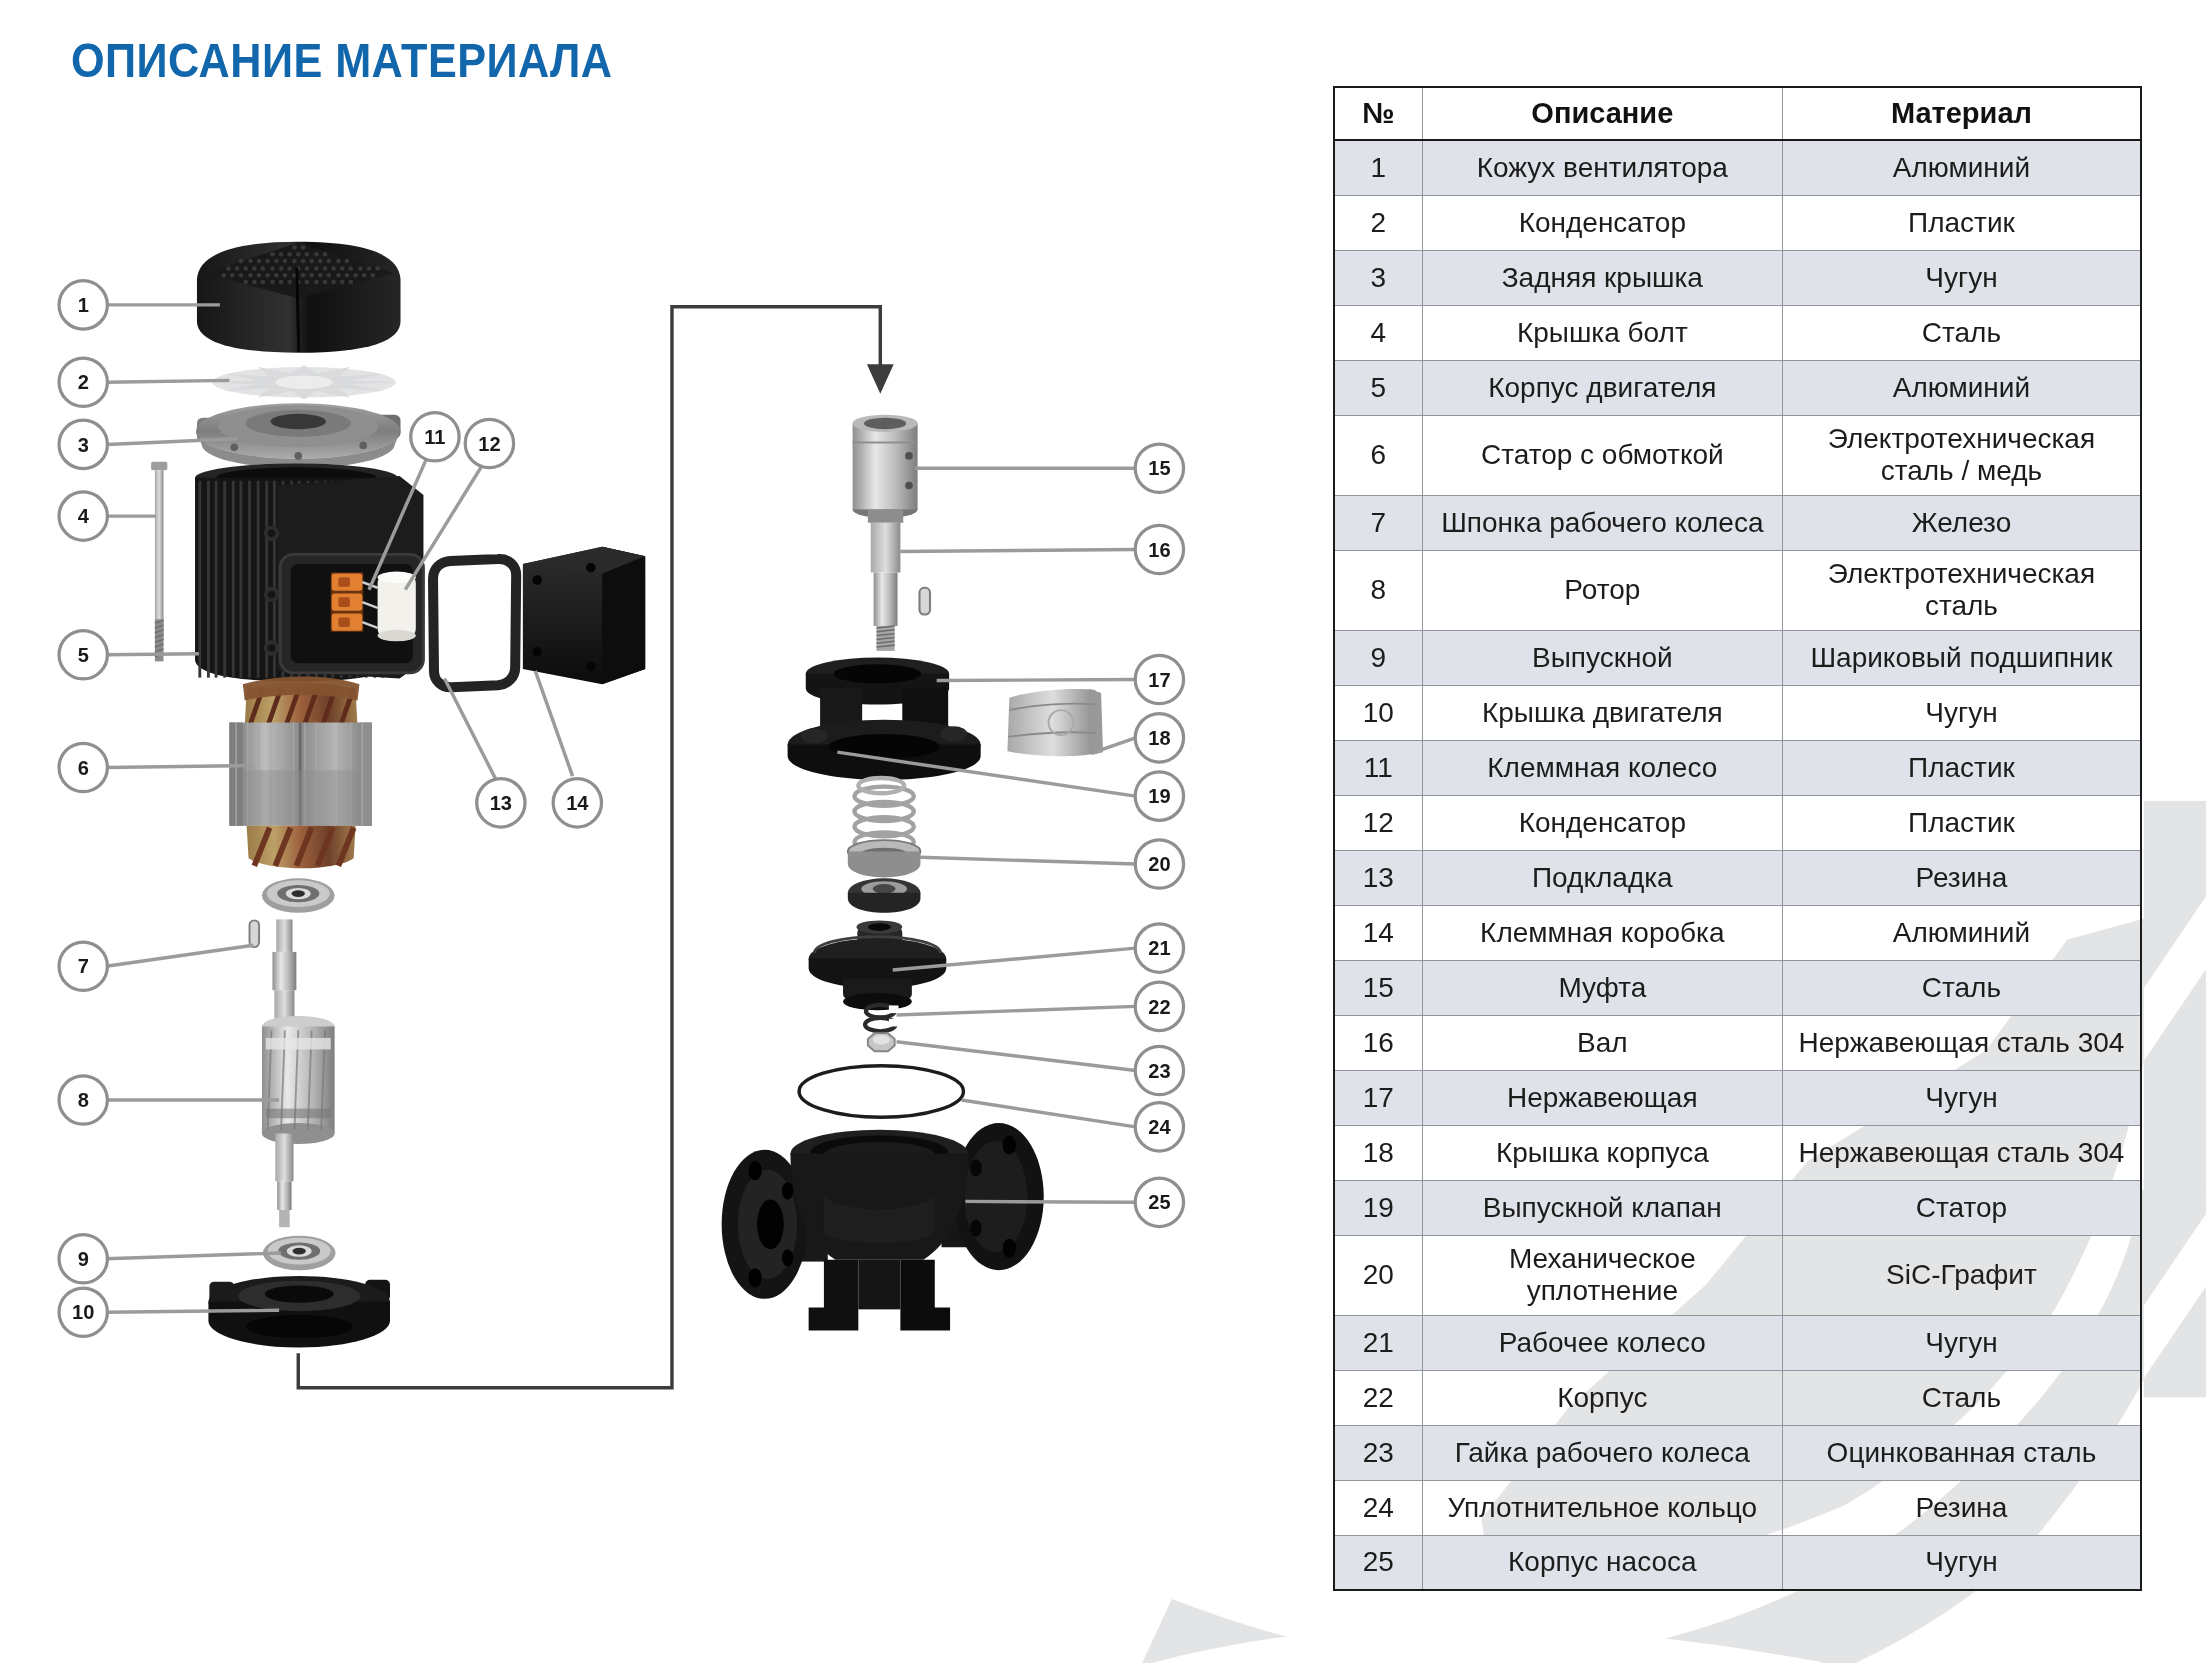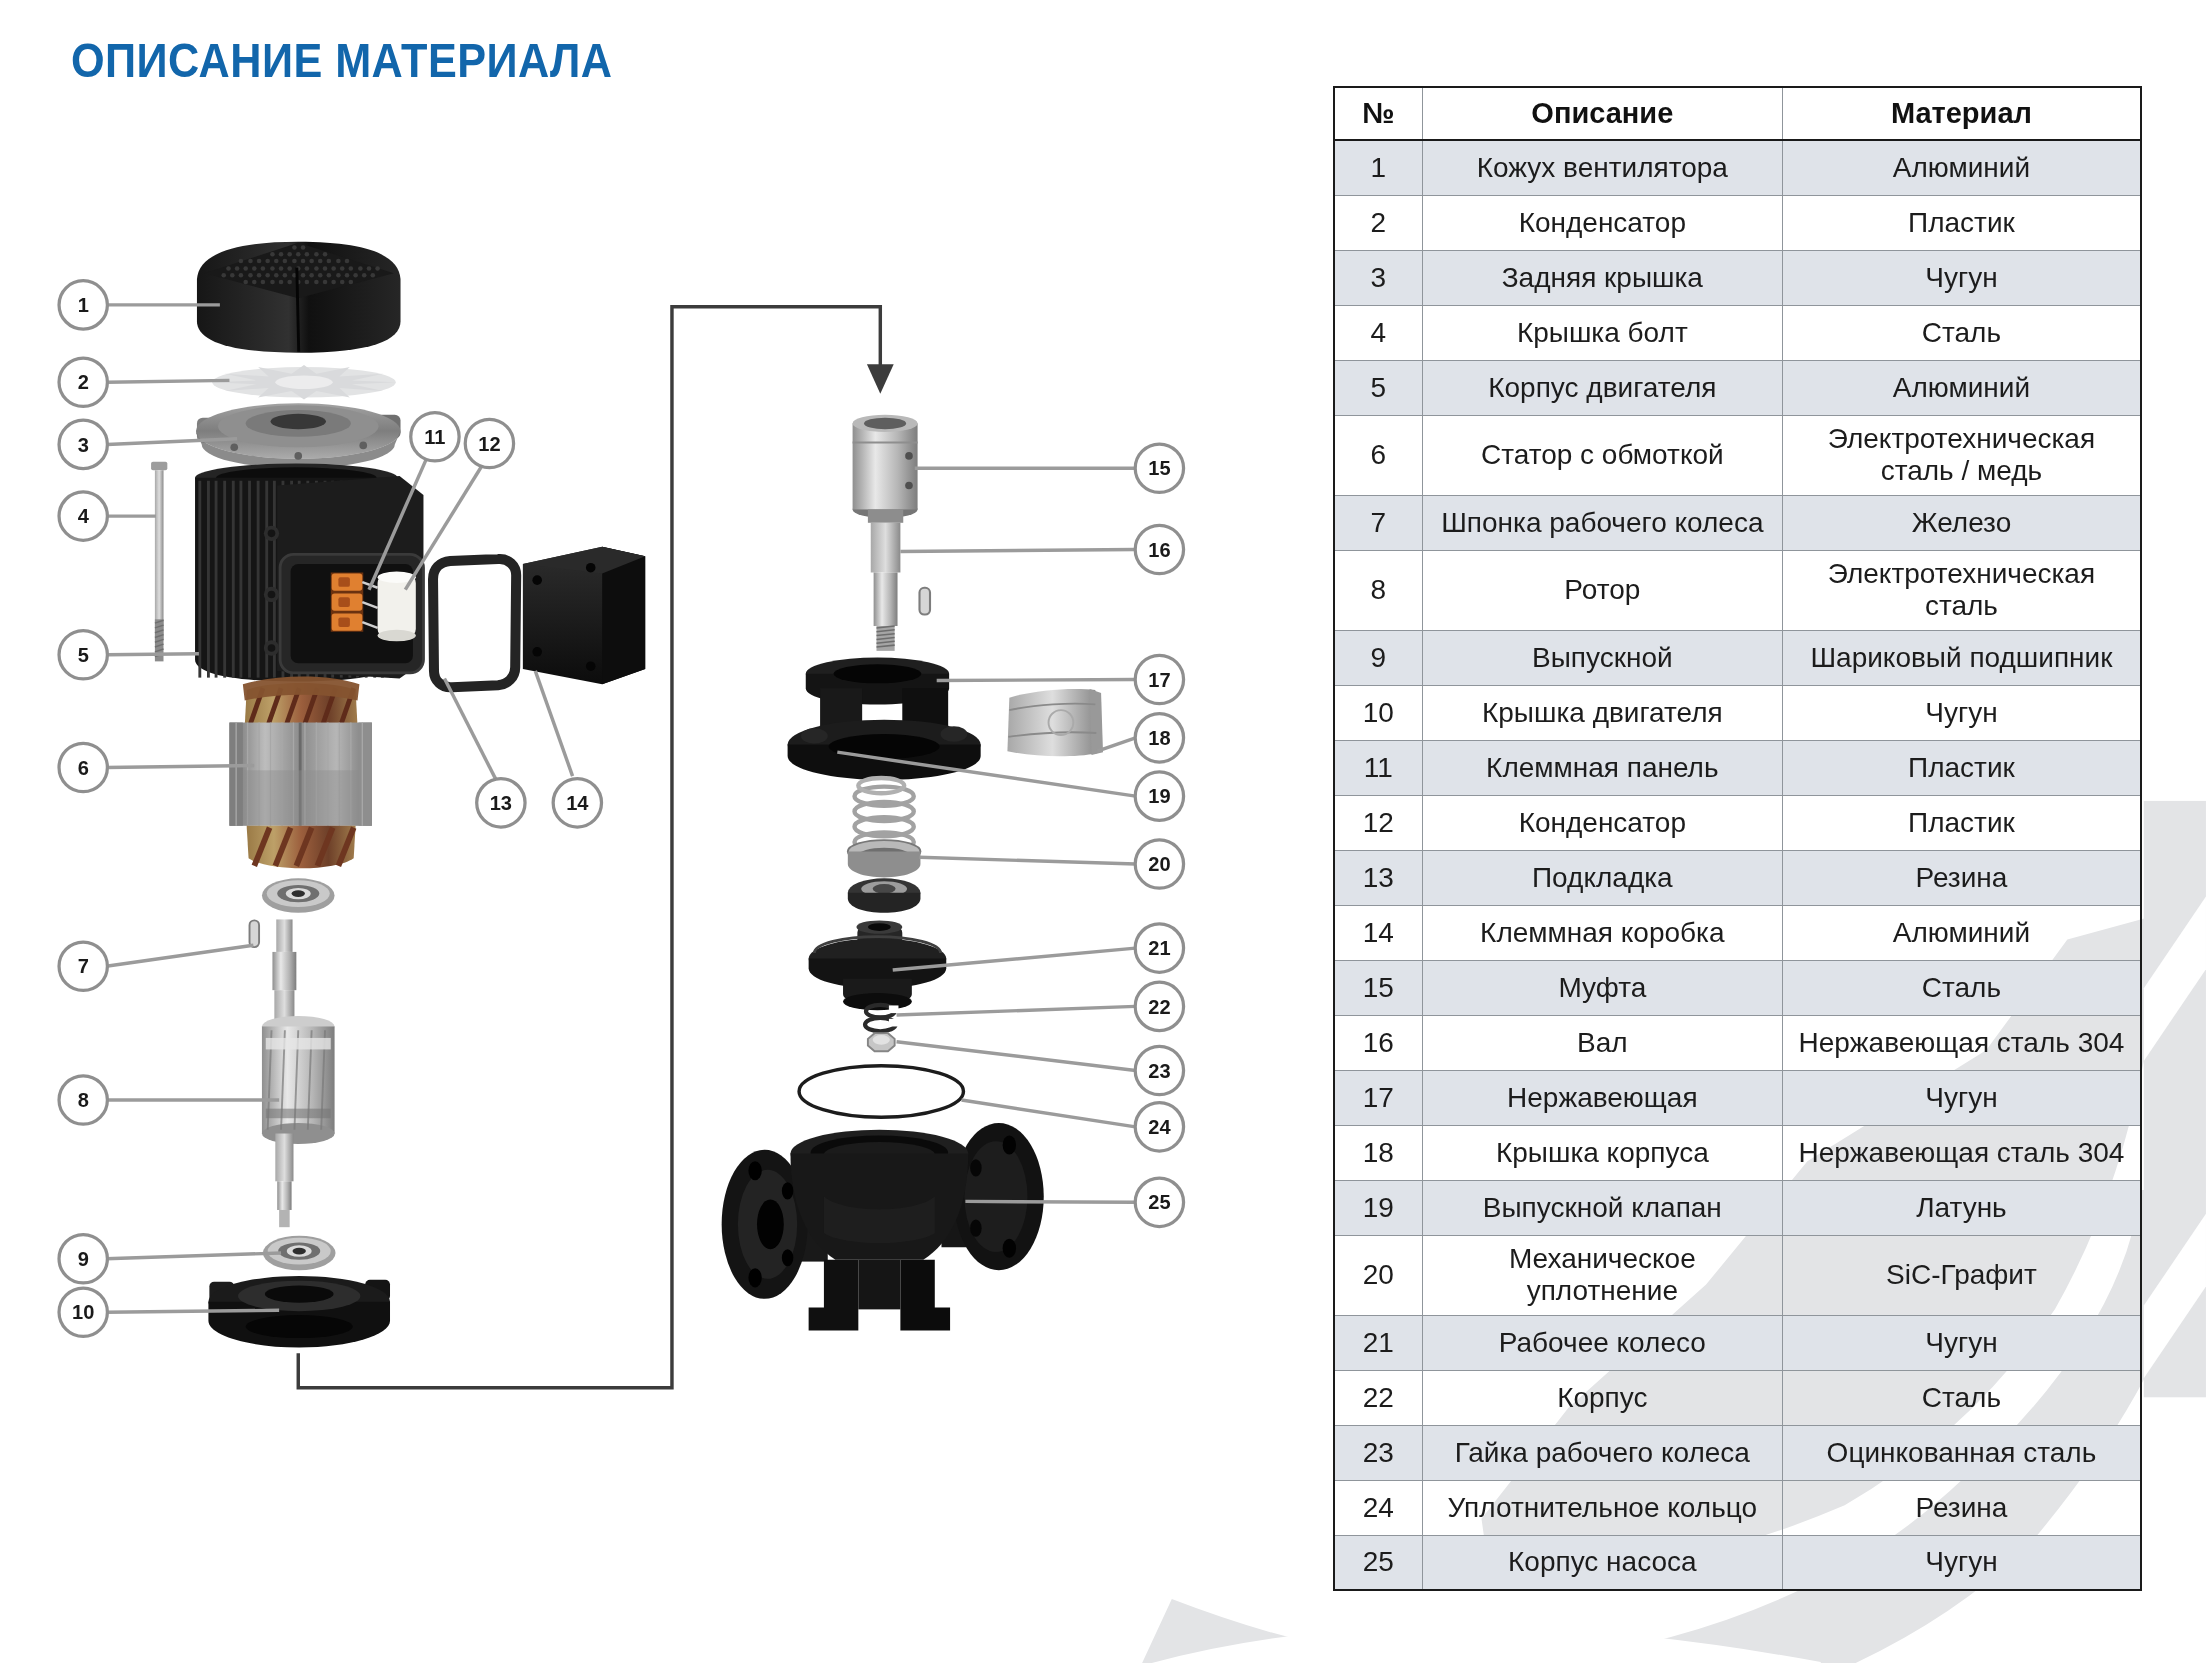--- a/index.html
+++ b/index.html
@@ -537,21 +537,21 @@
         <td>Выпускной</td>
         <td>Шариковый подшипник</td>
       </tr>
 <tr style="height:55px">
         <td>10</td>
         <td>Крышка двигателя</td>
         <td>Чугун</td>
       </tr>
 <tr class="g" style="height:55px">
         <td>11</td>
-        <td>Клеммная панель</td>
+        <td>Клеммная колесо</td>
         <td>Пластик</td>
       </tr>
 <tr style="height:55px">
         <td>12</td>
         <td>Конденсатор</td>
         <td>Пластик</td>
       </tr>
 <tr class="g" style="height:55px">
         <td>13</td>
         <td>Подкладка</td>
@@ -578,21 +578,21 @@
         <td>Чугун</td>
       </tr>
 <tr style="height:55px">
         <td>18</td>
         <td>Крышка корпуса</td>
         <td>Нержавеющая сталь 304</td>
       </tr>
 <tr class="g" style="height:55px">
         <td>19</td>
         <td>Выпускной клапан</td>
-        <td>Латунь</td>
+        <td>Статор</td>
       </tr>
 <tr style="height:80px">
         <td>20</td>
         <td>Механическое<br>уплотнение</td>
         <td>SiC-Графит</td>
       </tr>
 <tr class="g" style="height:55px">
         <td>21</td>
         <td>Рабочее колесо</td>
         <td>Чугун</td>

